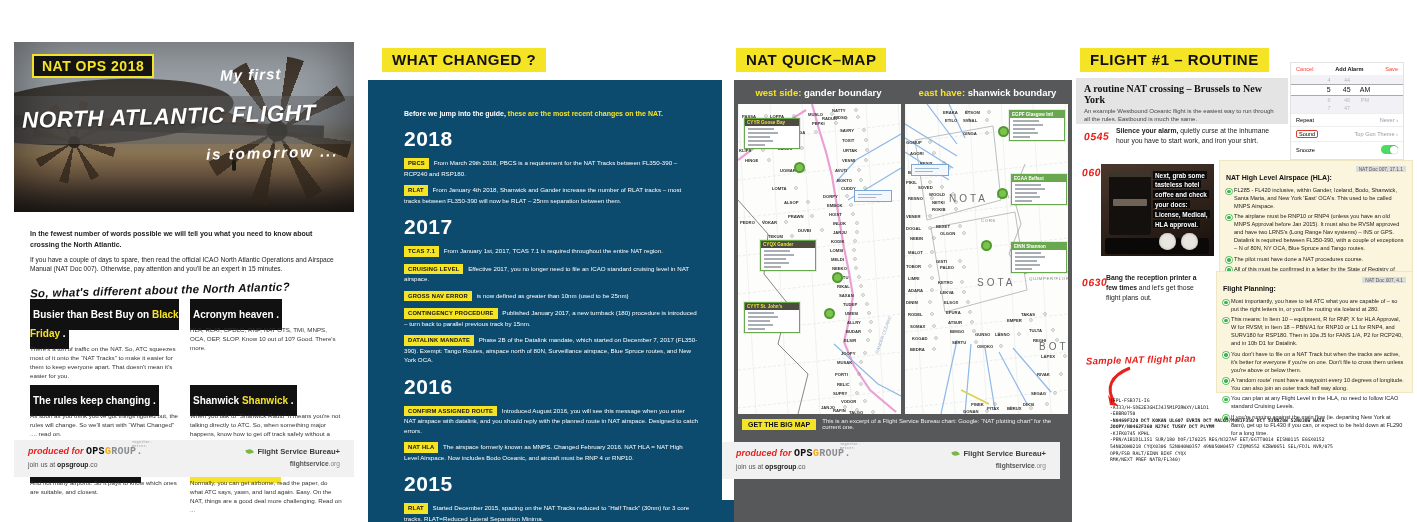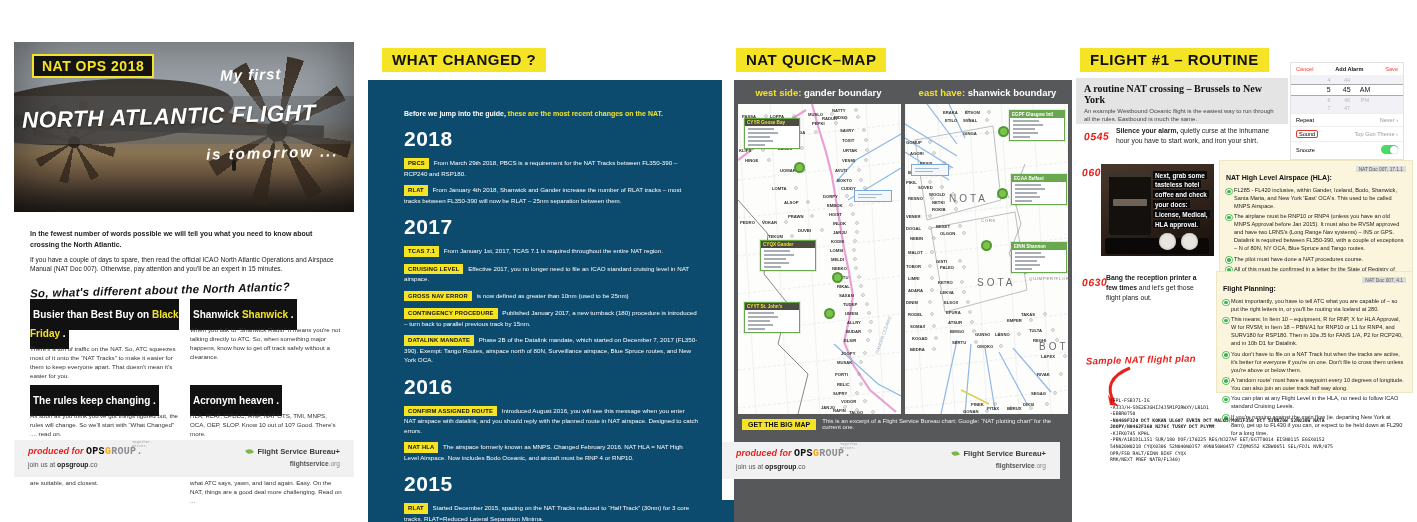--- a/index.html
+++ b/index.html
@@ -135,22 +135,22 @@
       <div class="abs hand headline" style="left:8px;top:62px;">NORTH ATLANTIC FLIGHT</div>
       <div class="abs hand tag2" style="left:192px;top:102px;">is tomorrow ...</div>
     </div>
     <p class="abs body-text intro1" style="left:16px;top:180px;width:300px;">In the fewest number of words possible we will tell you what you need to know about crossing the North Atlantic.</p>
     <p class="abs body-text" style="left:16px;top:206px;width:312px;">If you have a couple of days to spare, then read the official ICAO North Atlantic Operations and Airspace Manual (NAT Doc 007). Otherwise, pay attention and you'll be an expert in 15 minutes.</p>
     <div class="abs hand heading2" style="left:16px;top:242px;">So, what's different about the North Atlantic?</div>
     <div class="grid">
         <div class="blurb"><span class="bt"><span>Busier than Best Buy on </span><span class="yl">Black Friday</span><span> .</span></span><p class="bb">There's a ton of traffic on the NAT. So, ATC squeezes most of it onto the “NAT Tracks” to make it easier for them to keep everyone apart. That doesn't mean it's easier for you.</p></div>
         <div class="blurb"><span class="bt"><span>The rules keep changing .</span></span><p class="bb">As soon as you think you've got things figured out, the rules will change. So we'll start with “What Changed” .... read on.</p></div>
         <div class="blurb"><span class="bt"><span>There's a lot of water .</span></span><p class="bb">And not many airports. So it pays to know which ones are suitable, and closest.</p></div>
+        <div class="blurb"><span class="bt"><span>Acronym heaven .</span></span><p class="bb">HLA, RLAT, CPDLC, RNP, NAT OTS, TMI, MNPS, OCA, OEP, SLOP. Know 10 out of 10? Good. There's more.</p></div>
         <div class="blurb"><span class="bt"><span>Shanwick </span><span class="yl">Shanwick</span><span> .</span></span><p class="bb">When you talk to “Shanwick Radio” it means you're not talking directly to ATC. So, when something major happens, know how to get off track safely without a clearance.</p></div>
-        <div class="blurb"><span class="bt"><span>Acronym heaven .</span></span><p class="bb">HLA, RLAT, CPDLC, RNP, NAT OTS, TMI, MNPS, OCA, OEP, SLOP. Know 10 out of 10? Good. There's more.</p></div>
         <div class="blurb invert"><span class="bt"><span>“It's complicated”</span></span><p class="bb">Normally, you can get airborne, read the paper, do what ATC says, yawn, and land again. Easy. On the NAT, things are a good deal more challenging. Read on ...</p></div>
       </div>
     <div class="footer" style="top:398px;">
         <div class="pf"><span class="hand red">produced for </span><span class="logo"><span class="tb">Together. Better.</span><span>OPS</span><span class="g">G</span><span class="roup">ROUP.</span></span></div>
         <div class="join"><span>join us at </span><b>opsgroup</b><span>.co</span></div>
         <div class="fsb"><span class="leaf"></span><span> Flight Service Bureau+</span></div>
         <div class="site"><b>flightservice</b><i>.org</i></div>
       </div>
   </div>
 

